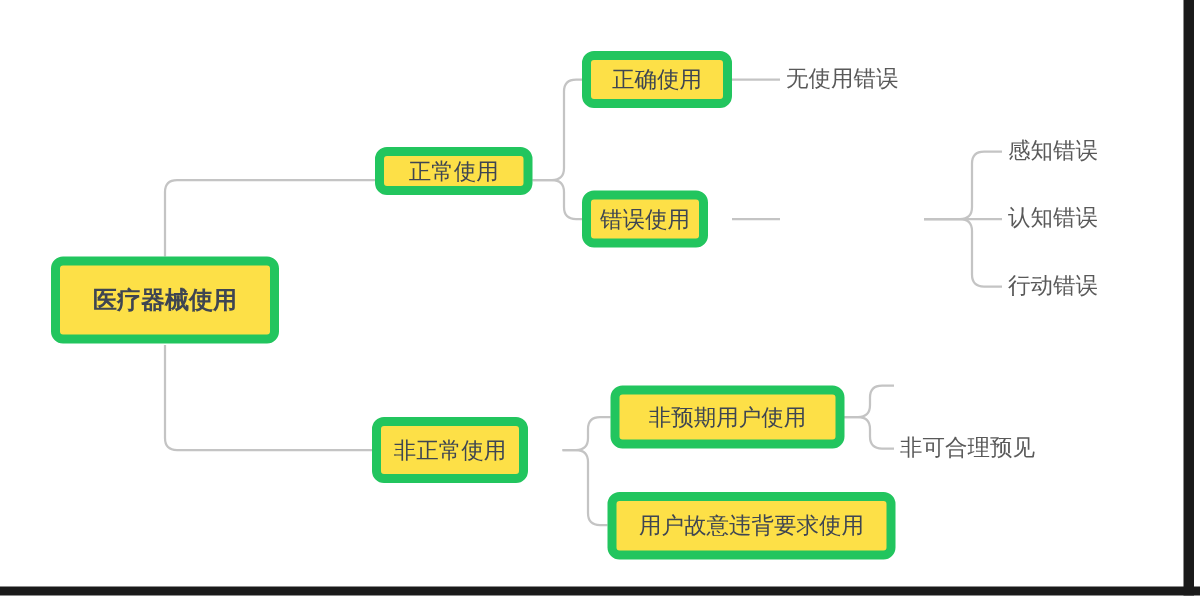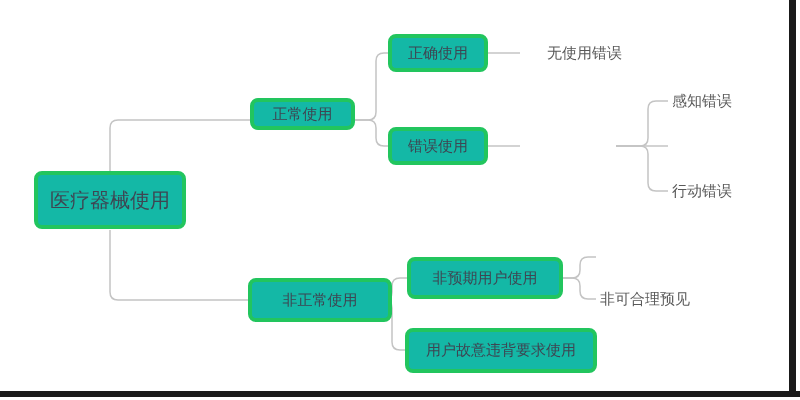--- a/index.html
+++ b/index.html
@@ -17,41 +17,41 @@
     position:absolute;left:0;top:0;width:800px;height:400px;
   }
   .connectors path{
     fill:none;
     stroke:#c4c4c4;
     stroke-width:1.5;
   }
   .node-box{
     position:absolute;
     box-sizing:border-box;
-    background:#14b8a6;
-    border:4px solid #22c55e;
+    background:#fde047;
+    border:6px solid #22c55e;
     border-radius:8px;
     color:#3e4552;
     display:flex;
     align-items:center;
     justify-content:center;
     font-size:15px;
     white-space:nowrap;
     cursor:pointer;
   }
   .node-text{
     position:absolute;
     color:#595959;
     font-size:15px;
     line-height:22px;
     height:22px;
     white-space:nowrap;
     cursor:pointer;
   }
-  .root-box{font-size:20px;}
+  .root-box{font-size:16px;font-weight:bold;}
   .edge-bottom{
     position:absolute;left:0;top:391px;width:800px;height:6px;background:#1a1a1a;
   }
   .edge-right{
     position:absolute;left:789px;top:0;width:7px;height:397px;background:#1a1a1a;
   }
 </style>
 </head>
 <body>
 
@@ -72,31 +72,32 @@
     <path d="M562 278 H572 Q580 278 580 270 V265 Q580 257 588 257 H596"></path>
     <path d="M562 278 H572 Q580 278 580 286 V291 Q580 299 588 299 H596"></path>
   </svg>
 
   <div class="node-box root-box" style="left:34px;top:171px;width:152px;height:58px;">医疗器械使用</div>
 
   <div class="node-box" style="left:250px;top:98px;width:105px;height:32px;">正常使用</div>
 
   <div class="node-box" style="left:388px;top:34px;width:100px;height:38px;">正确使用</div>
 
-  <div class="node-text" style="left:524px;top:42px;margin-left:23px;">无使用错误</div>
+  <div class="node-text" style="left:524px;top:42px;">无使用错误</div>
 
-  <div class="node-box" style="left:388px;top:127px;width:100px;height:38px;">错误使用</div>
+  <div class="node-box" style="left:388px;top:127px;width:84px;height:38px;">错误使用</div>
 
 
   <div class="node-text" style="left:672px;top:90px;">感知错误</div>
 
+  <div class="node-text" style="left:672px;top:135px;">认知错误</div>
 
   <div class="node-text" style="left:672px;top:180px;">行动错误</div>
 
-  <div class="node-box" style="left:248px;top:278px;width:144px;height:44px;">非正常使用</div>
+  <div class="node-box" style="left:248px;top:278px;width:104px;height:44px;">非正常使用</div>
 
   <div class="node-box" style="left:407px;top:257px;width:156px;height:42px;">非预期用户使用</div>
 
 
   <div class="node-text" style="left:600px;top:288px;">非可合理预见</div>
 
   <div class="node-box" style="left:405px;top:328px;width:192px;height:45px;">用户故意违背要求使用</div>
 
   <div class="edge-bottom"></div>
   <div class="edge-right"></div>

